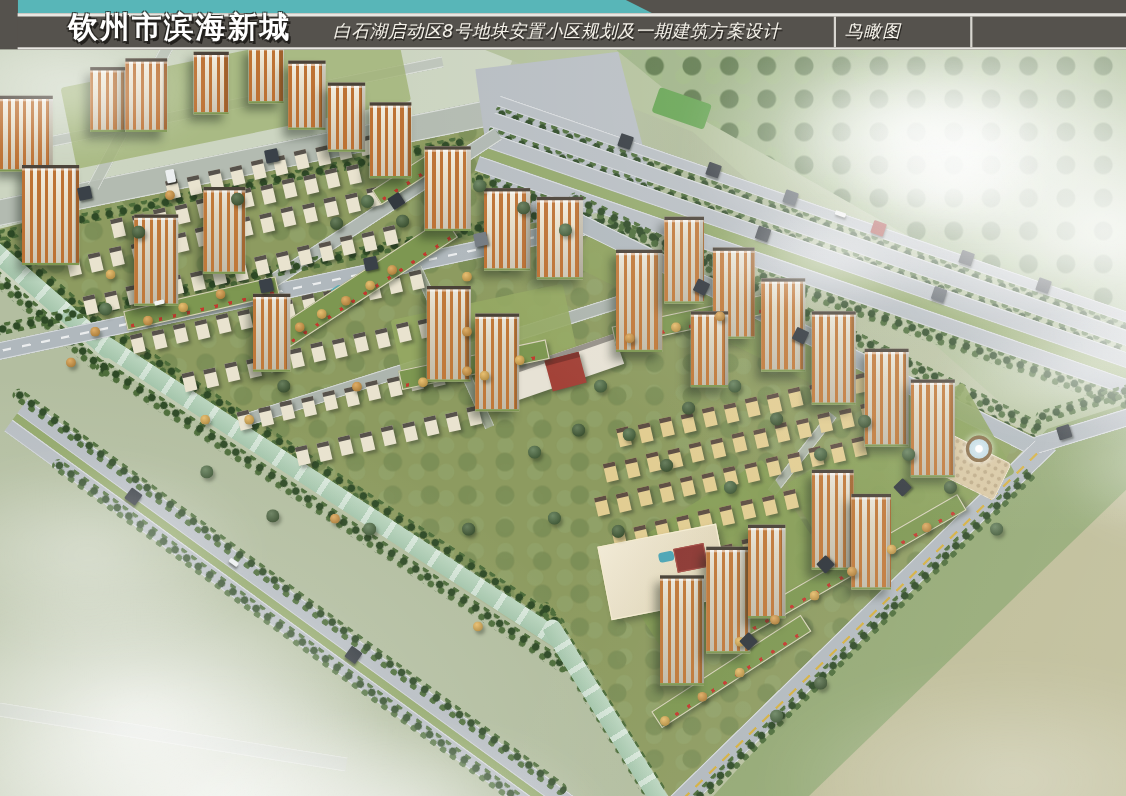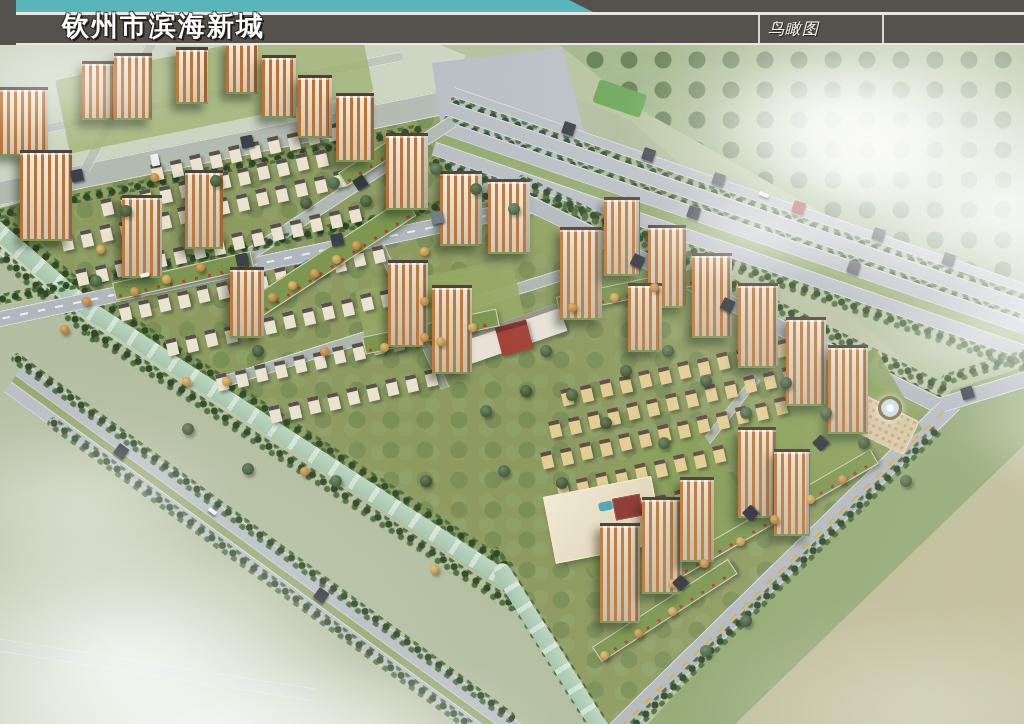--- a/index.html
+++ b/index.html
@@ -70,20 +70,21 @@
   .t-cloud{pointer-events:none;z-index:30;}
 </style>
 </head>
 <body>
 
 <div id="stage">
   <header id="titlebar" style="background: rgb(85, 82, 77);">
     <div class="teal" style="background: rgb(88, 182, 184);"></div>
     <div class="hline top" style="background: rgb(233, 231, 226);"></div>
     <h1 class="main-title">钦州市滨海新城</h1>
+    <div class="sub-title">白石湖启动区8号地块安置小区规划及一期建筑方案设计</div>
     <div class="vdiv d1"></div>
     <div class="view-label">鸟瞰图</div>
     <div class="vdiv d2"></div>
     <div class="hline bot" style="background: rgb(233, 231, 226);"></div>
   </header>
   <div id="scene">
       <div class="el t-field" style="left: 0px; top: 0px; width: 1024px; height: 679px; clip-path: polygon(0px 0px, 470px 0px, 445px 58px, 0px 150px); background-color: rgb(204, 213, 193);"></div>
       <div class="el t-field" style="left: 0px; top: 0px; width: 1024px; height: 679px; clip-path: polygon(440px 0px, 1024px 0px, 1024px 330px, 945px 352px, 630px 75px); background-color: rgb(178, 192, 154);"></div>
       <div class="el t-field" style="left: 0px; top: 0px; width: 1024px; height: 679px; clip-path: polygon(952px 345px, 1024px 322px, 1024px 679px, 648px 679px); background-color: rgb(147, 168, 115);"></div>
       <div class="el t-field" style="left: 0px; top: 0px; width: 1024px; height: 679px; clip-path: polygon(1024px 400px, 1024px 679px, 735px 679px); background-color: rgb(189, 187, 149);"></div>

